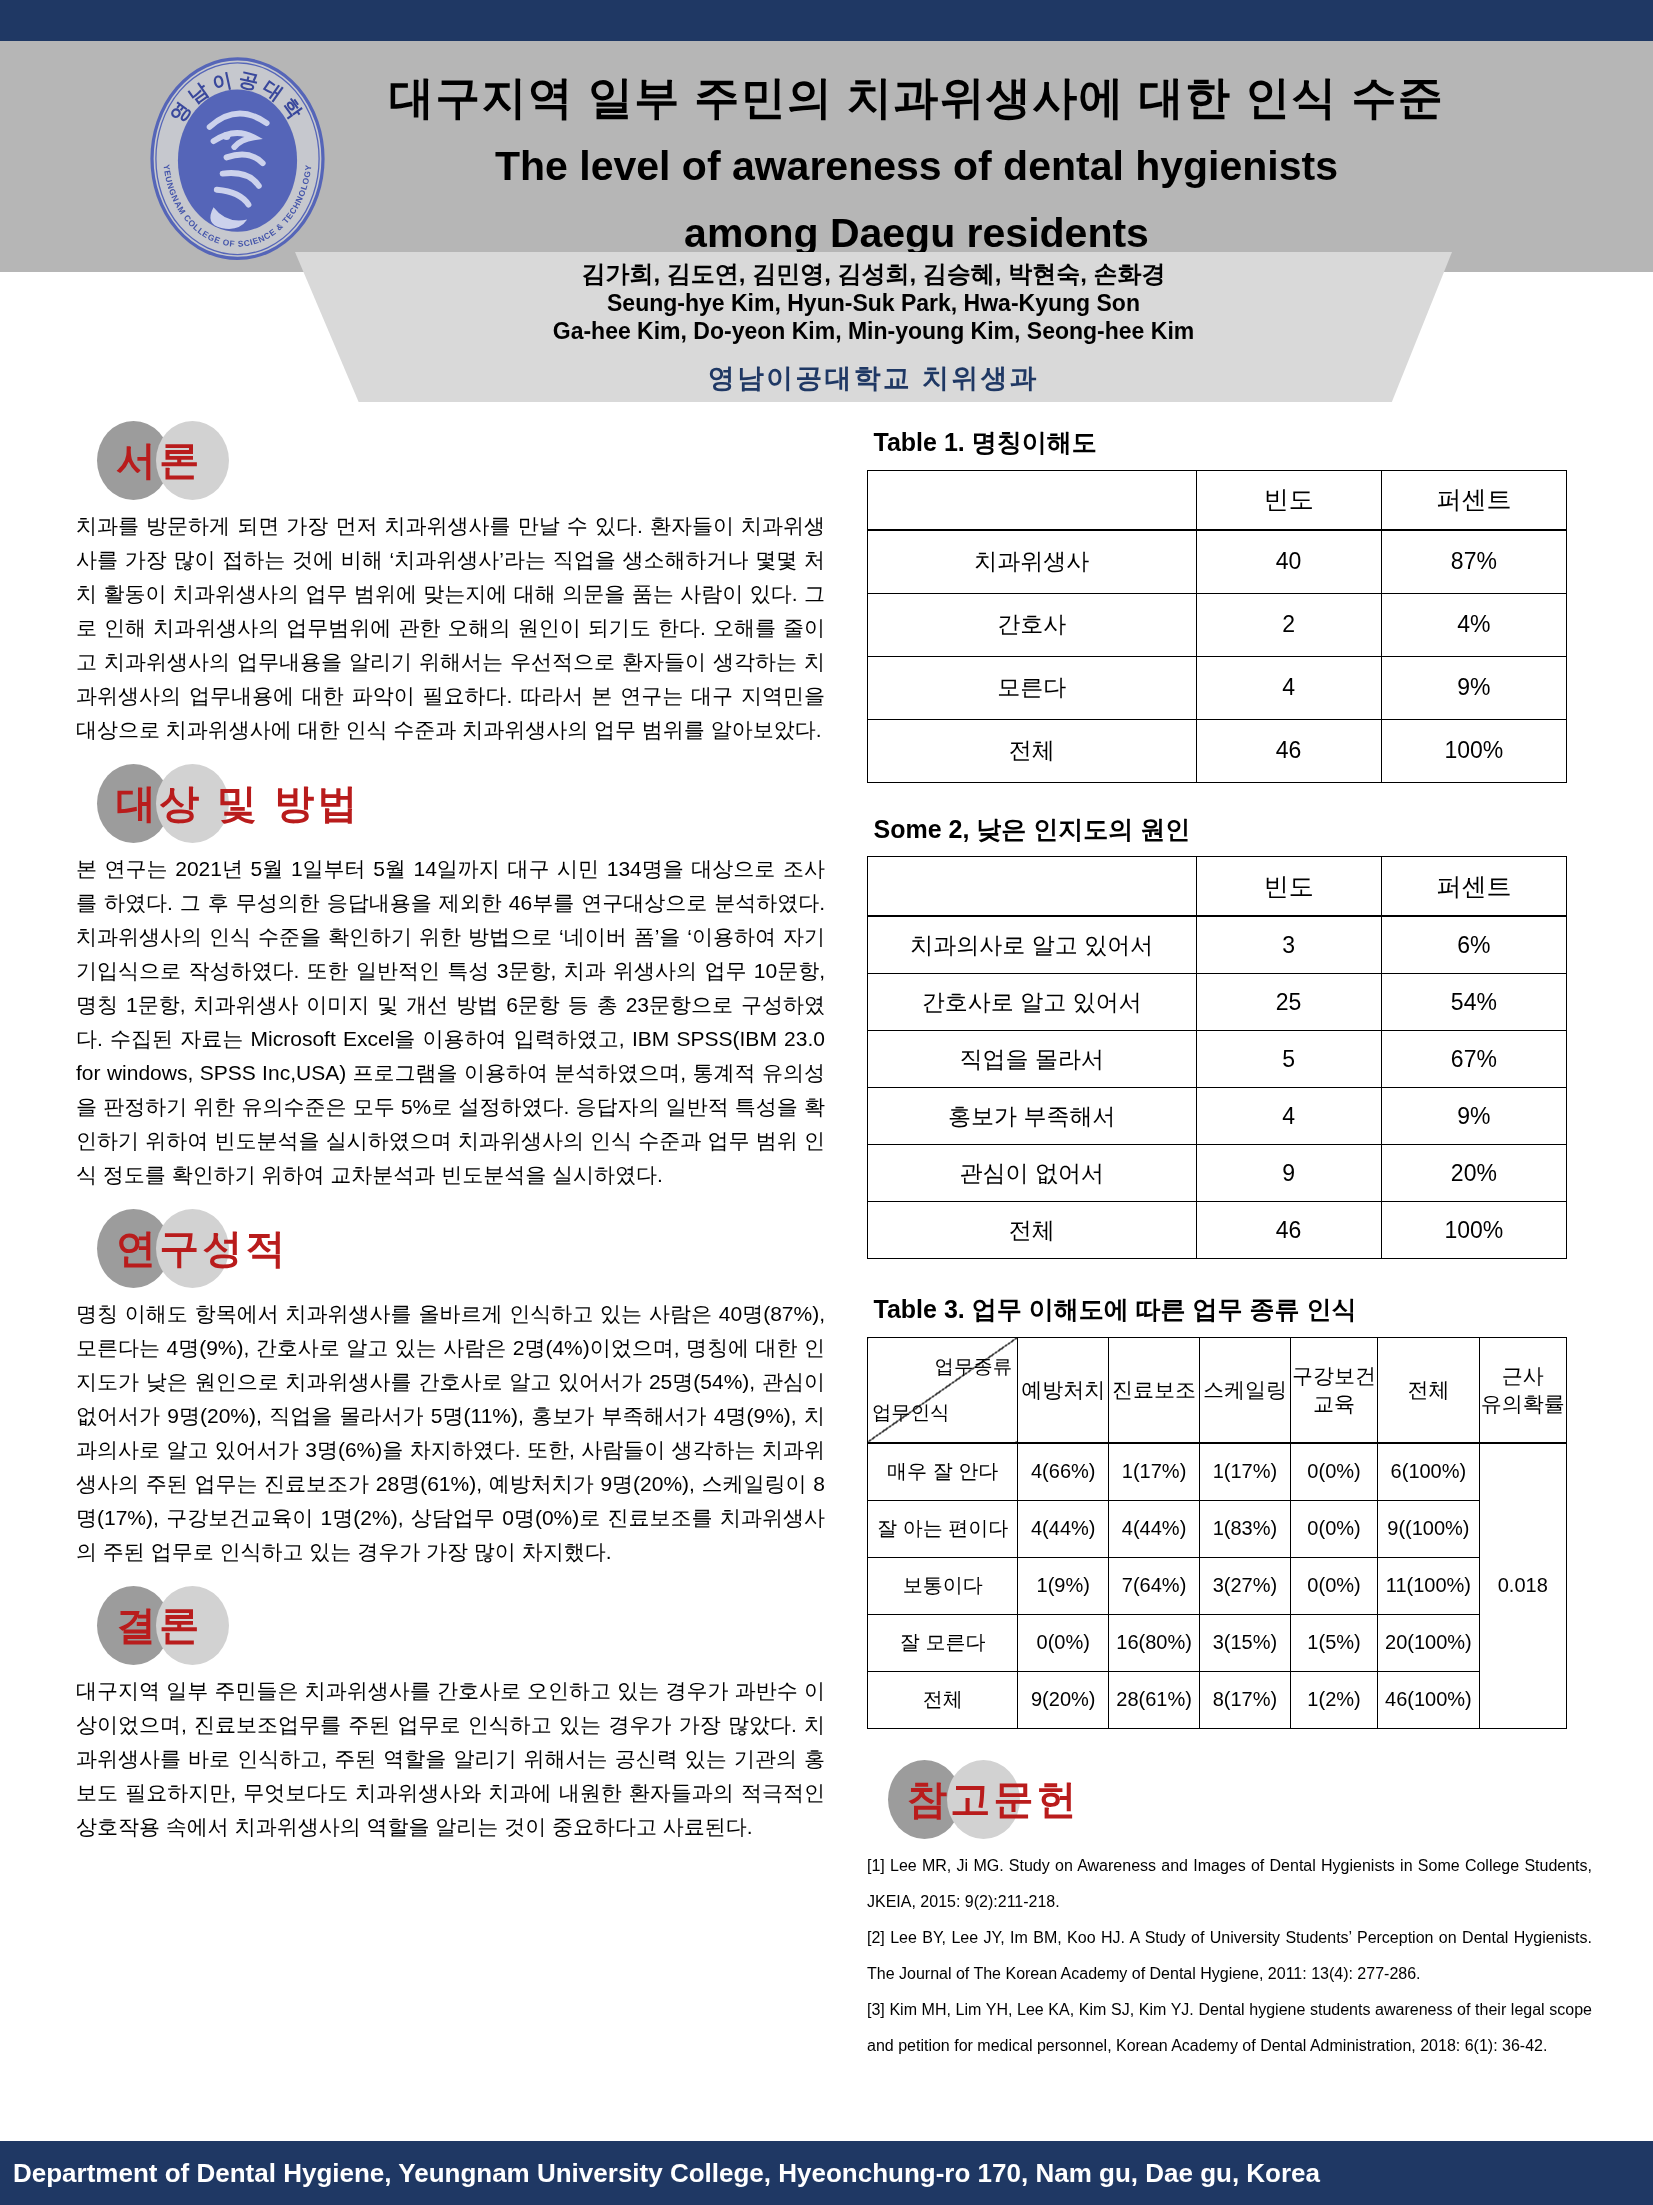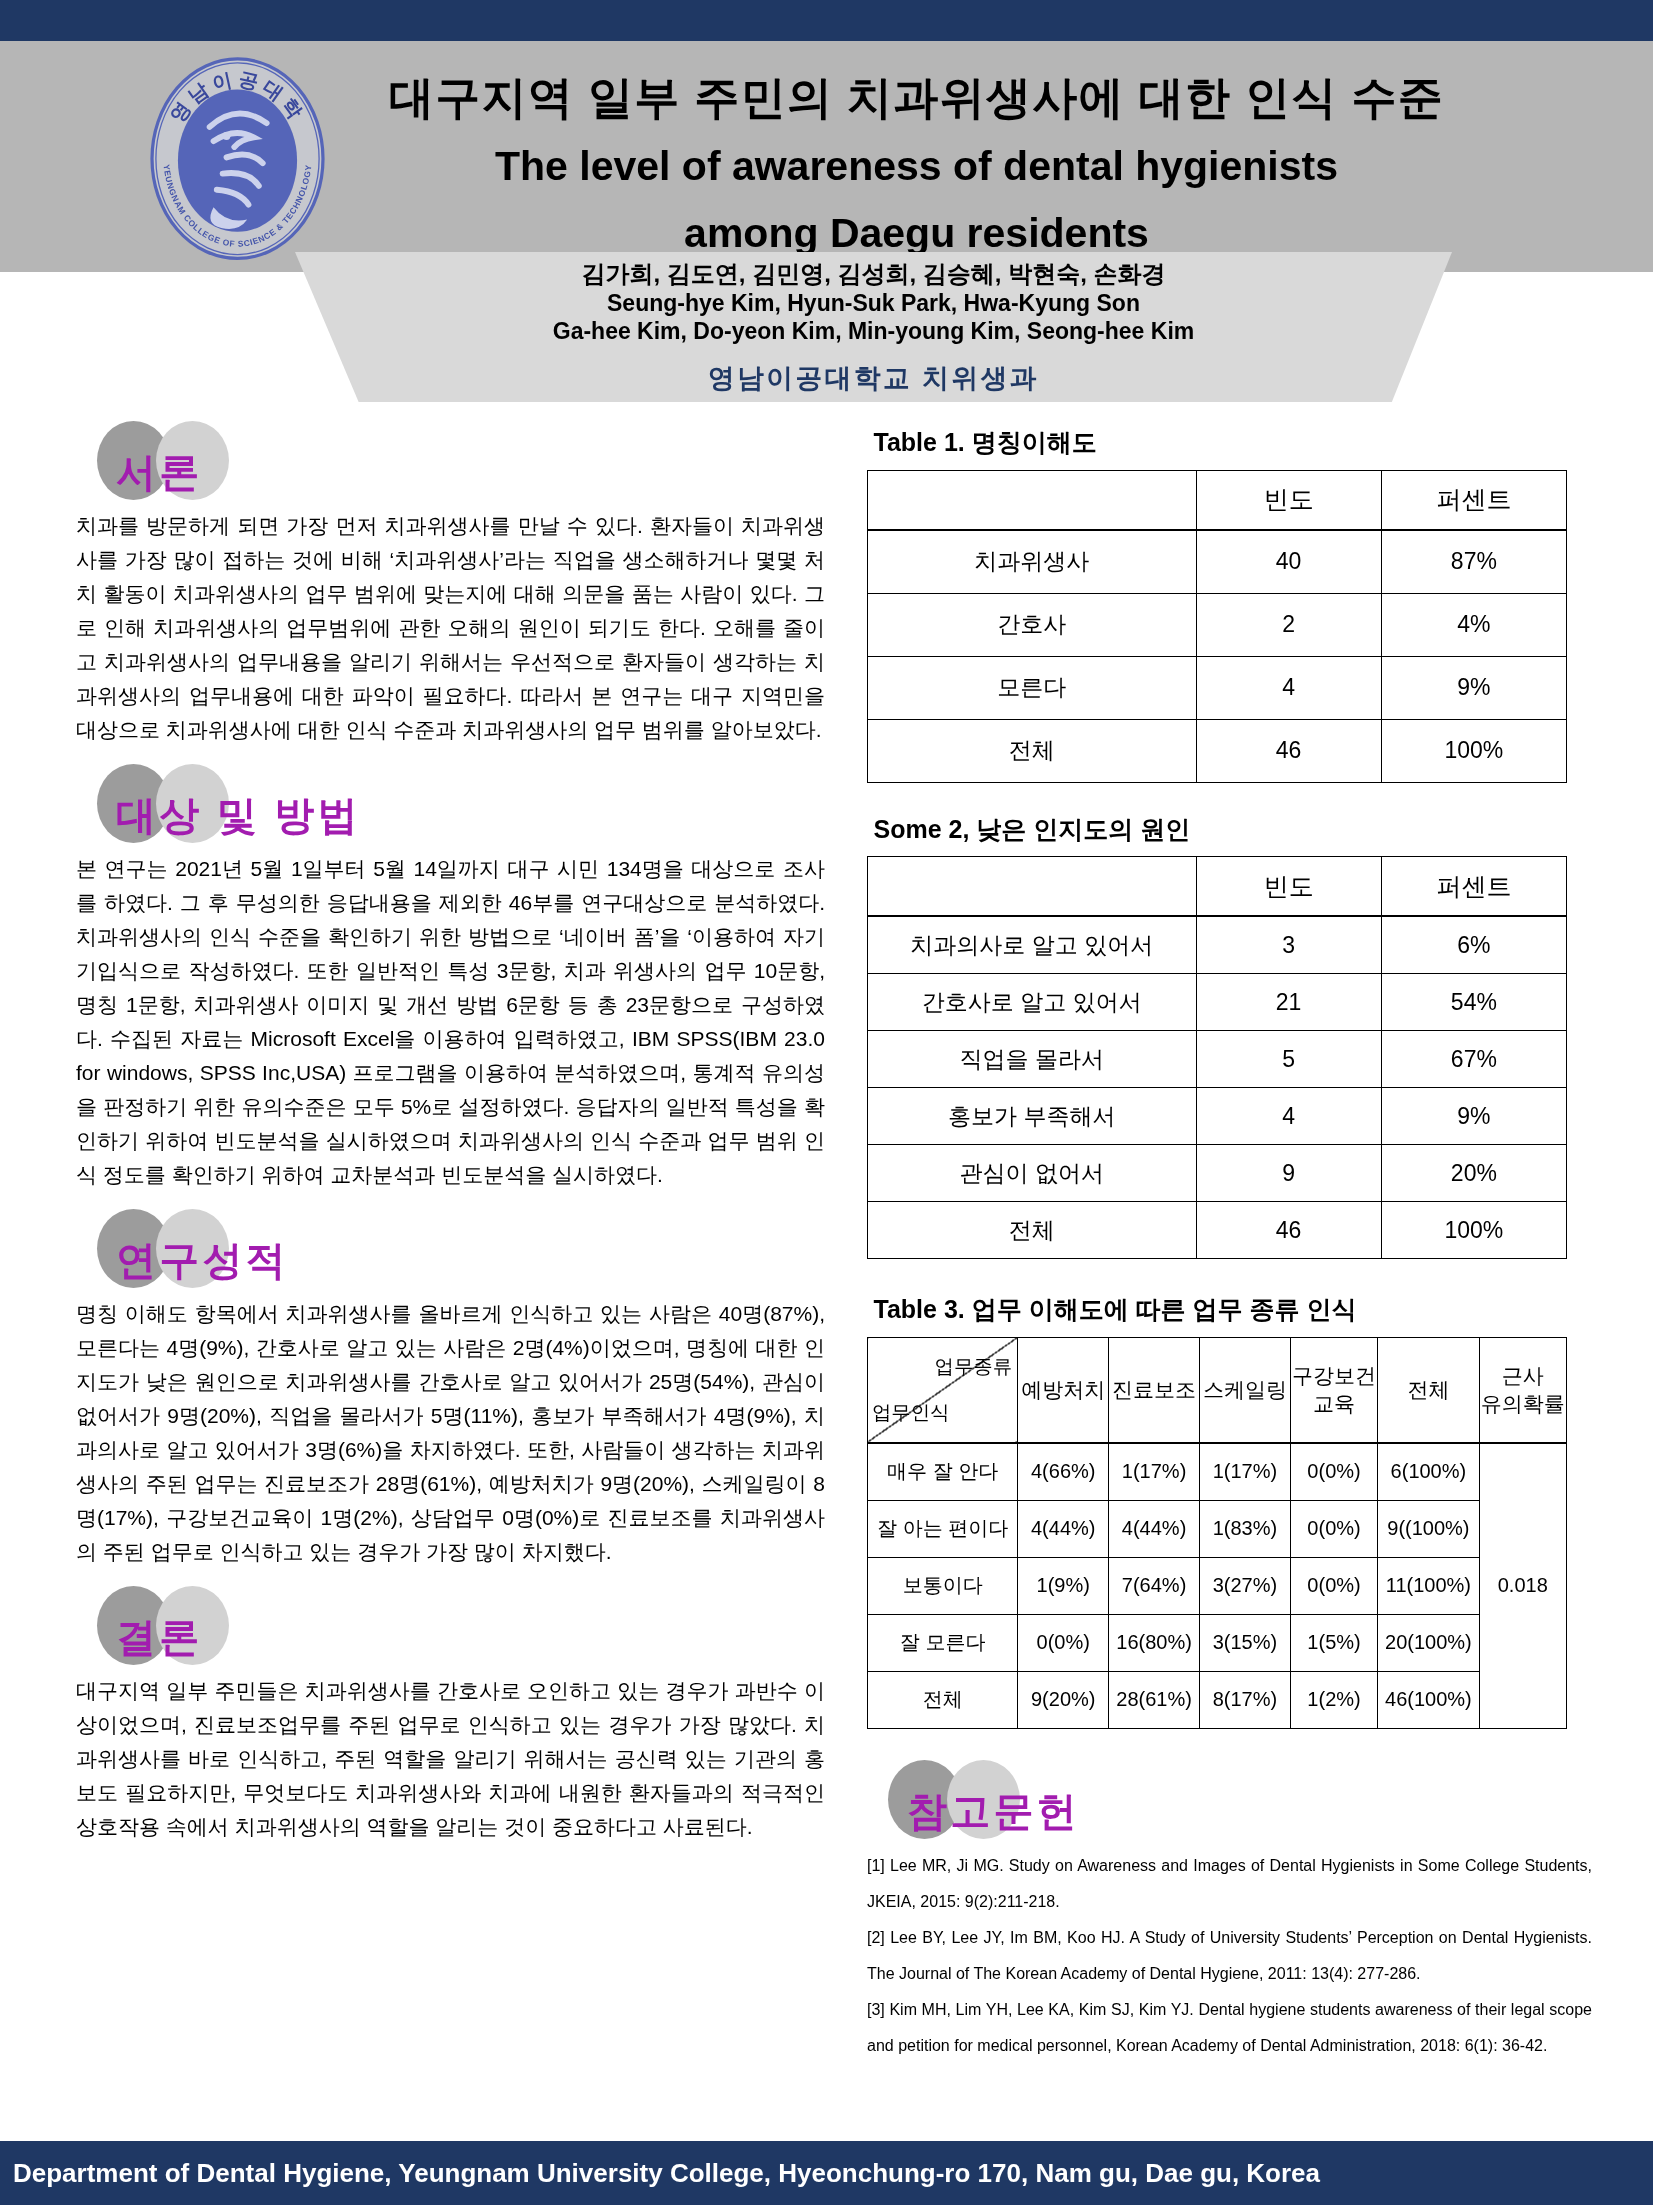--- a/index.html
+++ b/index.html
@@ -20,22 +20,22 @@
   .affil-en{font-size:24px;font-weight:bold;color:#7f7f7f;margin-top:17px;}
   
   .content{position:absolute;left:0;top:407px;width:1654px;height:1734px;}
   .col-left{position:absolute;left:76px;top:5.2px;width:749px;}
   .col-right{position:absolute;left:867px;top:19.4px;width:725px;}
   
   .badge{position:relative;height:79px;margin:9px 0 9px 0;}
   .badge .e1,.badge .e2{position:absolute;top:0;width:73px;height:79px;border-radius:50%;}
   .badge .e1{left:21px;background:#9c9c9c;}
   .badge .e2{left:80px;background:#d2d2d2;}
-  .badge .btxt{position:absolute;left:40px;top:12px;line-height:79px;font-size:40px;font-weight:bold;
-               color:#a21caf;letter-spacing:3.2px;white-space:nowrap;}
+  .badge .btxt{position:absolute;left:40px;top:0;line-height:79px;font-size:40px;font-weight:bold;
+               color:#b91c1c;letter-spacing:3.2px;white-space:nowrap;}
   .body-p{font-size:21px;line-height:34px;text-align:justify;margin:0 0 3.9px 0;}
   
   .tbl-title{font-size:25px;font-weight:bold;margin:0 0 10.4px 6.5px;}
   table{border-collapse:collapse;width:700px;table-layout:fixed;}
   td,th{border:1.3px solid #000;text-align:center;vertical-align:middle;font-weight:normal;}
   .t12 thead th{height:56px;font-size:25px;border-bottom:2.6px solid #000;}
   .t12 td{height:60px;font-size:23px;text-align:center;}
   .t2 td{height:54px;}
   .mt{margin-top:30px;}
   .t3 th{font-size:21px;white-space:pre-line;border-bottom:2.6px solid #000;}
@@ -190,21 +190,21 @@
           </tr>
         </thead>
         <tbody>
           <tr>
             <td>치과의사로 알고 있어서</td>
             <td>3</td>
             <td>6%</td>
           </tr>
           <tr>
             <td>간호사로 알고 있어서</td>
-            <td>21</td>
+            <td>25</td>
             <td>54%</td>
           </tr>
           <tr>
             <td>직업을 몰라서</td>
             <td>5</td>
             <td>67%</td>
           </tr>
           <tr>
             <td>홍보가 부족해서</td>
             <td>4</td>

